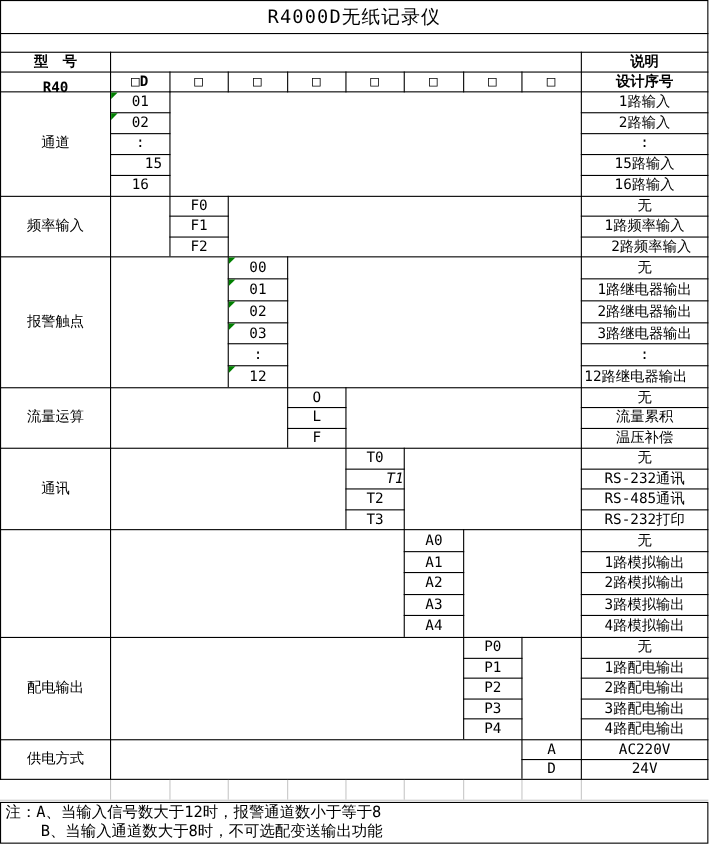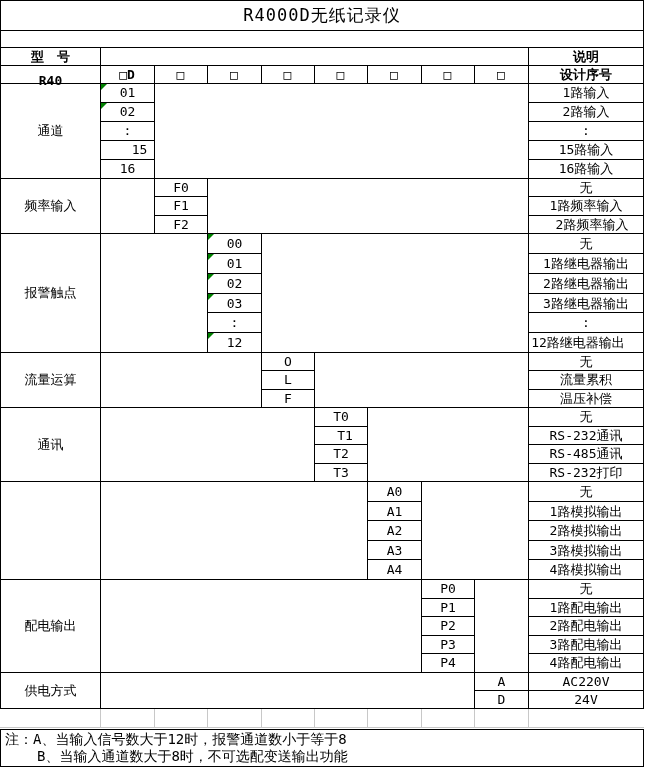--- a/index.html
+++ b/index.html
@@ -167,21 +167,21 @@
     <div class="hline" style="left: 528px; top: 389px; width: 116px; background: rgb(0, 0, 0);"></div>
     <div class="cell" style="left: 261px; top: 389px; width: 54px; height: 18px;">F</div>
     <div class="cell" style="left: 528px; top: 389px; width: 116px; height: 18px;">温压补偿</div>
     <div class="cell" style="left: 0px; top: 407px; width: 101px; height: 74px;">通讯</div>
     <div class="vline" style="left: 314px; top: 407px; height: 74px; background: rgb(0, 0, 0);"></div>
     <div class="vline" style="left: 367px; top: 407px; height: 74px; background: rgb(0, 0, 0);"></div>
     <div class="cell" style="left: 314px; top: 407px; width: 54px; height: 19px;">T0</div>
     <div class="cell" style="left: 528px; top: 407px; width: 116px; height: 19px;">无</div>
     <div class="hline" style="left: 314px; top: 426px; width: 54px; background: rgb(0, 0, 0);"></div>
     <div class="hline" style="left: 528px; top: 426px; width: 116px; background: rgb(0, 0, 0);"></div>
-    <div class="cell" style="left: 318px; top: 426px; width: 54px; height: 19px;">T1</div>
+    <div class="cell" style="left: 332px; top: 426px; width: 54px; height: 19px; font-style: italic;">T1</div>
     <div class="cell" style="left: 528px; top: 426px; width: 116px; height: 19px;">RS-232通讯</div>
     <div class="hline" style="left: 314px; top: 444px; width: 54px; background: rgb(0, 0, 0);"></div>
     <div class="hline" style="left: 528px; top: 444px; width: 116px; background: rgb(0, 0, 0);"></div>
     <div class="cell" style="left: 314px; top: 444px; width: 54px; height: 19px;">T2</div>
     <div class="cell" style="left: 528px; top: 444px; width: 116px; height: 19px;">RS-485通讯</div>
     <div class="hline" style="left: 314px; top: 463px; width: 54px; background: rgb(0, 0, 0);"></div>
     <div class="hline" style="left: 528px; top: 463px; width: 116px; background: rgb(0, 0, 0);"></div>
     <div class="cell" style="left: 314px; top: 463px; width: 54px; height: 19px;">T3</div>
     <div class="cell" style="left: 528px; top: 463px; width: 116px; height: 19px;">RS-232打印</div>
     <div class="vline" style="left: 367px; top: 481px; height: 98px; background: rgb(0, 0, 0);"></div>

